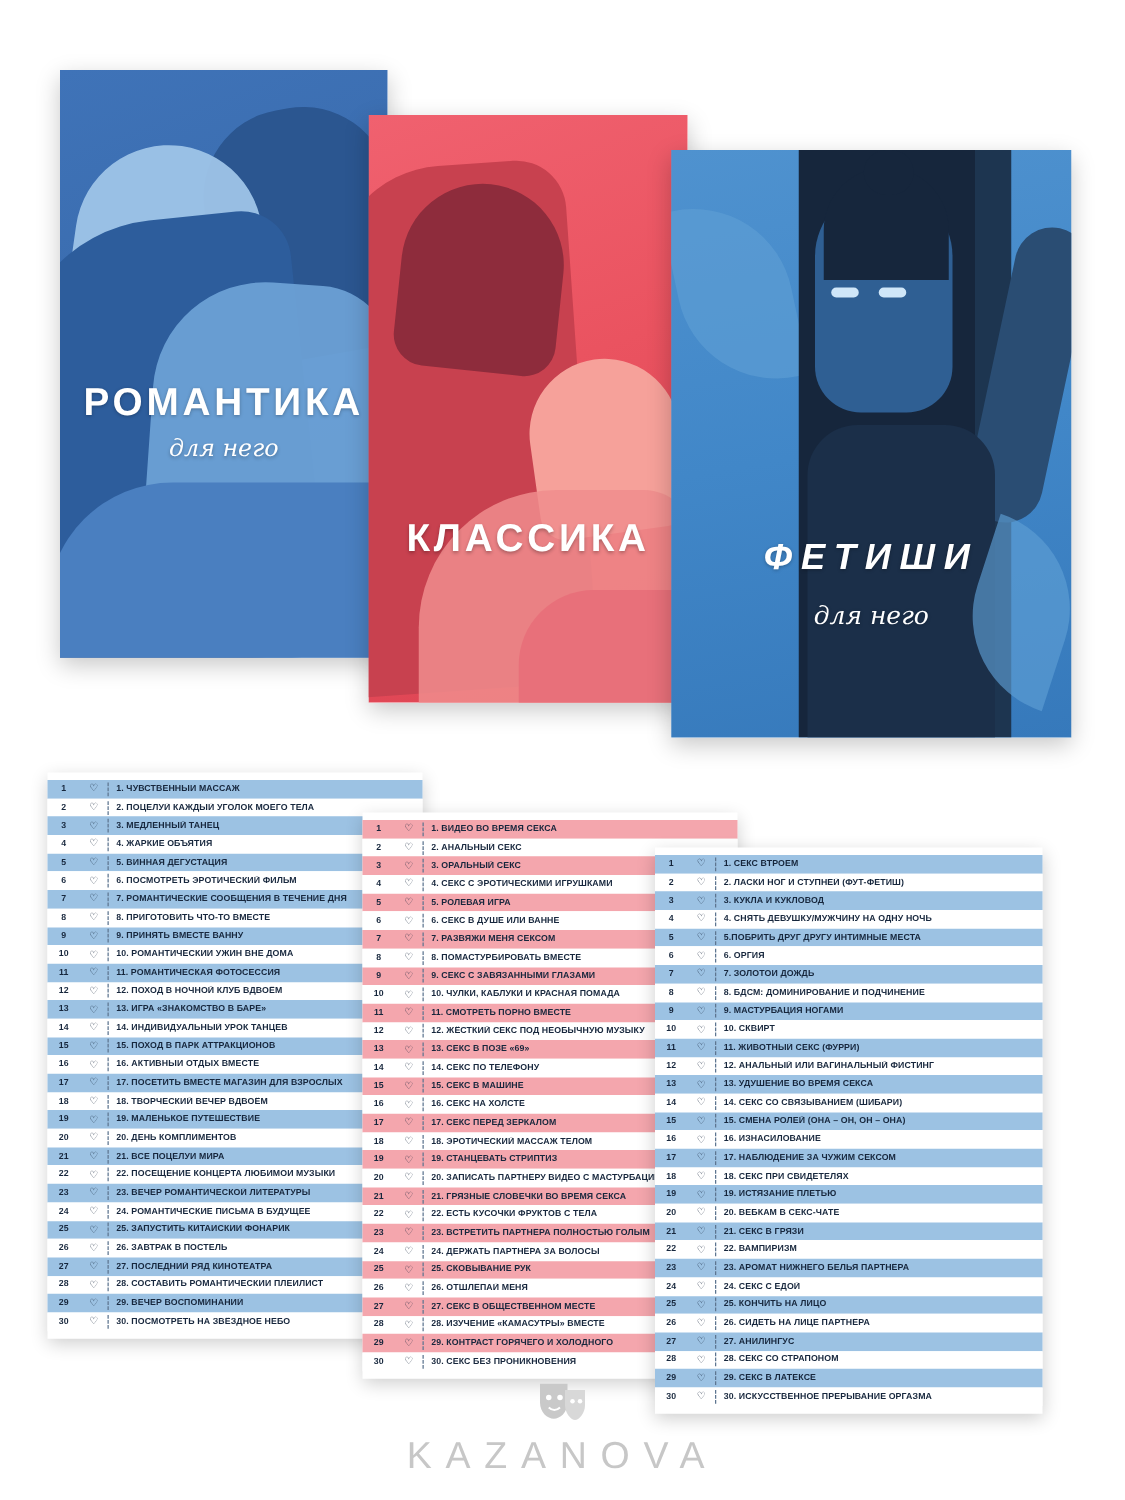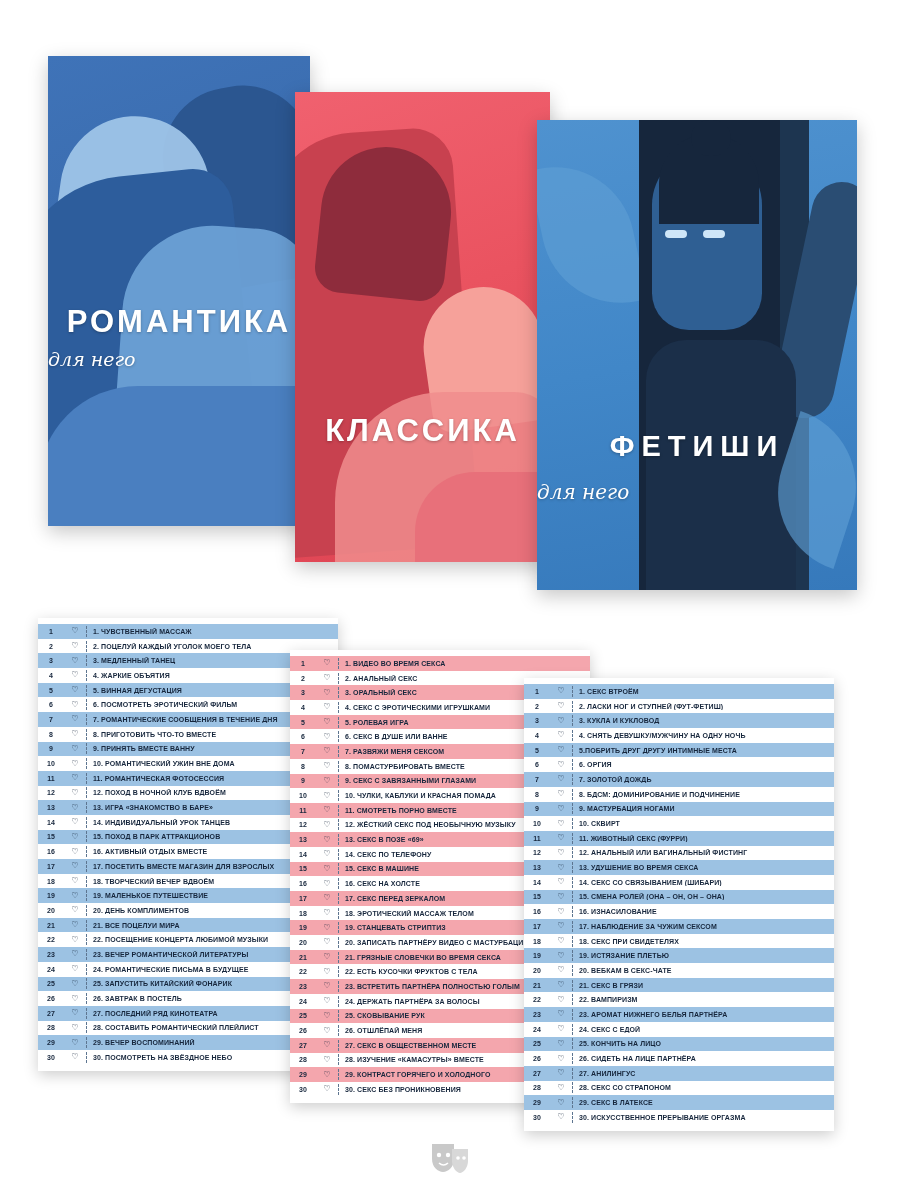--- a/index.html
+++ b/index.html
@@ -122,29 +122,29 @@
   #cover-fetish .leaf1 { left: 6px; top: 40px; width: 90px; height: 150px; transform: rotate(-12deg); }
   #cover-fetish .leaf2 { left: 240px; top: 300px; width: 80px; height: 140px; transform: rotate(18deg); }
 
   .cover-title {
     position: absolute; width: 100%; text-align: center;
     color: #ffffff; font-weight: 700; letter-spacing: 3px;
     text-shadow: 0 1px 3px rgba(0,0,0,.28);
     z-index: 5;
   }
   .cover-sub {
-    position: absolute; width: 100%; text-align: left;
+    position: absolute; width: 100%; text-align: center;
     color: #ffffff; font-family: "DejaVu Serif", serif; font-style: italic;
     z-index: 5; text-shadow: 0 1px 3px rgba(0,0,0,.28);
   }
   #cover-romance .cover-title { top: 248px; font-size: 31px; }
   #cover-romance .cover-sub   { top: 292px; font-size: 19px; }
   #cover-classic .cover-title { top: 300px; font-size: 31px; margin-top: 21px; }
   #cover-classic .cover-sub   { top: 340px; font-size: 19px; }
-  #cover-fetish  .cover-title { top: 310px; font-size: 29px; letter-spacing: 7px; }
+  #cover-fetish  .cover-title { top: 310px; font-size: 29px; letter-spacing: 7px; font-style: italic; }
   #cover-fetish  .cover-sub   { top: 360px; font-size: 20px; }
 
   
   .list-card {
     position: absolute;
     background: #ffffff;
     box-shadow: 0 4px 14px rgba(0,0,0,0.20);
     padding: 6px 0 6px 0;
   }
   #list-romance { left: 38px;  top: 618px; width: 300px; }
@@ -799,13 +799,14 @@
     <svg width="44" height="36" viewBox="0 0 44 36" aria-hidden="true">
       <path d="M4 3 H26 V18 C26 26 20 31 15 31 C10 31 4 26 4 18 Z" fill="#c9c9c9"></path>
       <circle cx="11" cy="14" r="2.2" fill="#ffffff"></circle>
       <circle cx="20" cy="14" r="2.2" fill="#ffffff"></circle>
       <path d="M11 22 Q15.5 26 20 22" stroke="#ffffff" stroke-width="1.6" fill="none"></path>
       <path d="M24 8 H40 V20 C40 27 35 32 32 32 C29 32 24 27 24 20 Z" fill="#d8d8d8"></path>
       <circle cx="30" cy="17" r="1.8" fill="#ffffff"></circle>
       <circle cx="36" cy="17" r="1.8" fill="#ffffff"></circle>
     </svg>
   </div>
+  <div class="wm-text">KAZANOVA</div>
 </div>
 
 </body></html>

